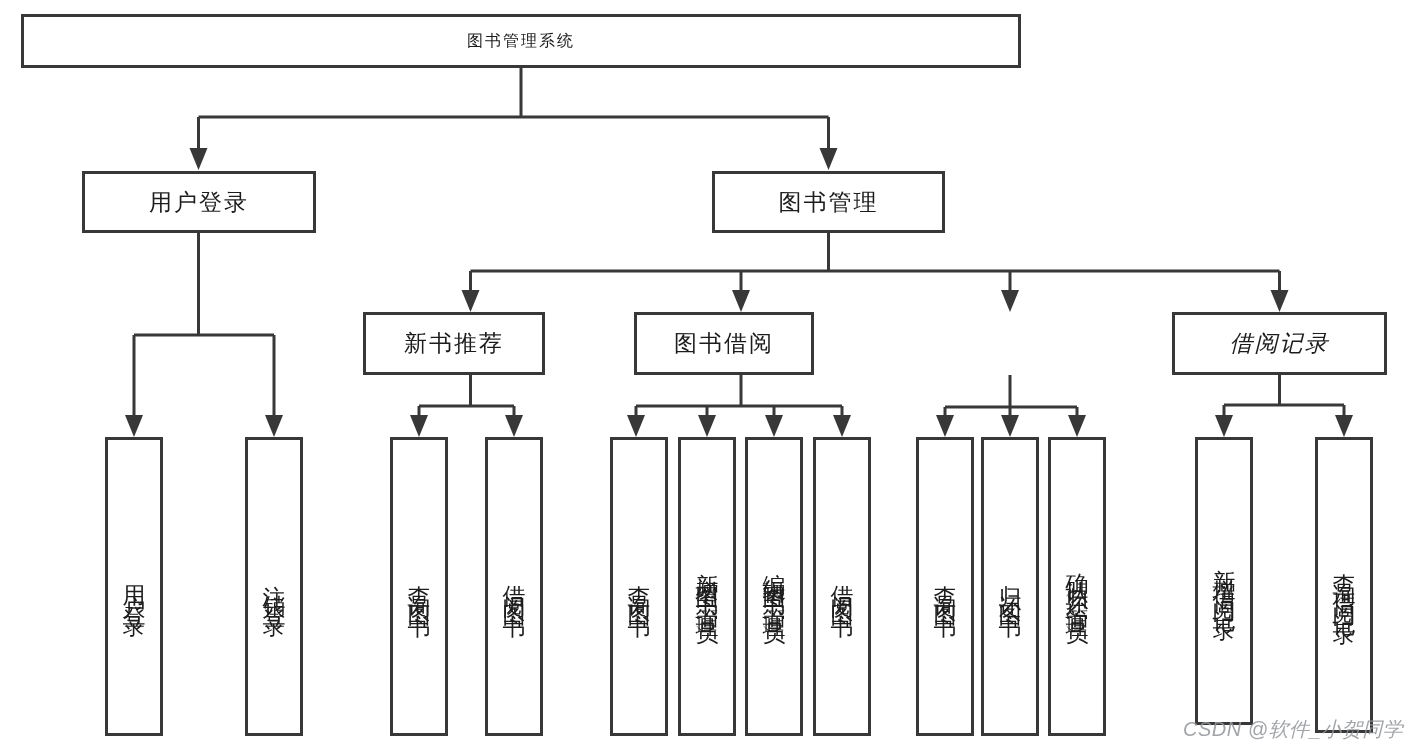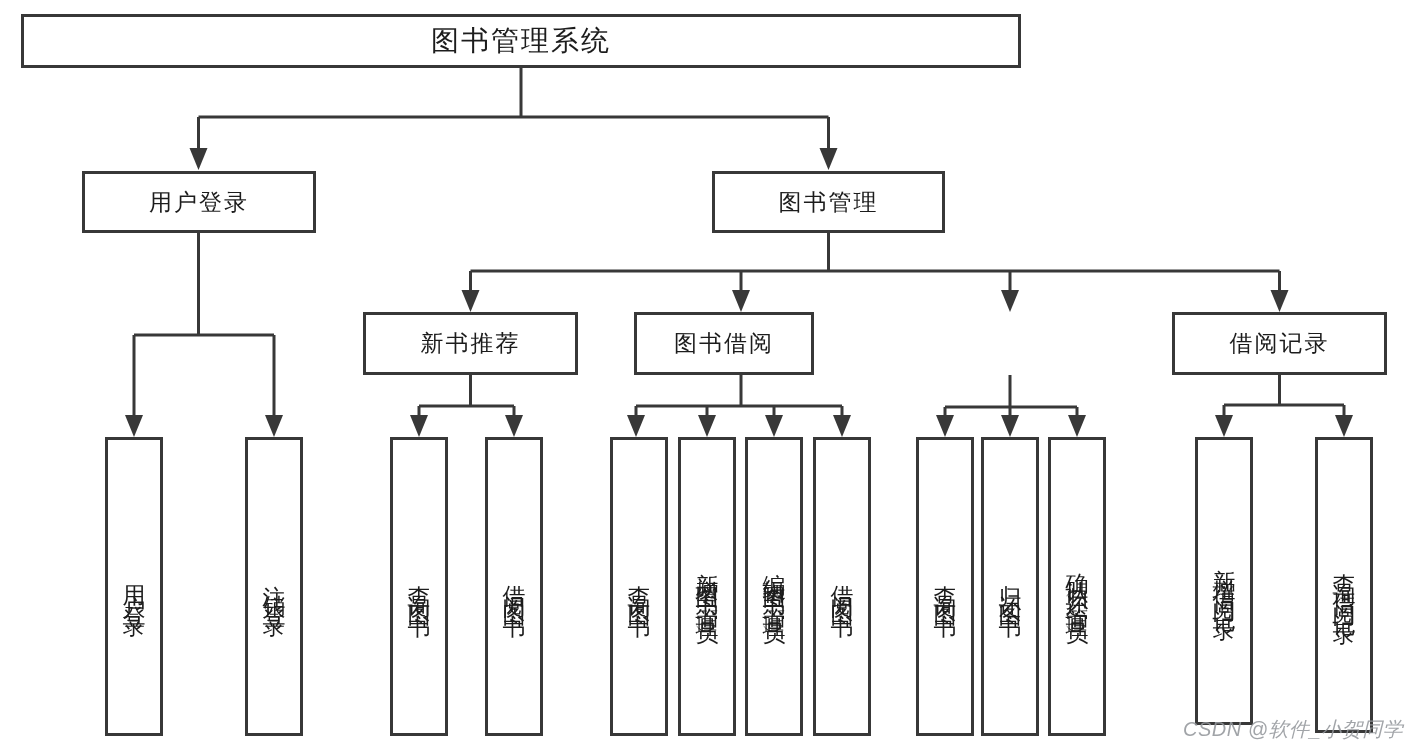--- a/index.html
+++ b/index.html
@@ -31,21 +31,21 @@
     justify-content: center;
     z-index: 2;
     color: #1c1c1c;
   }
   .box.h .lbl {
     font-size: 23px;
     letter-spacing: 2px;
     white-space: nowrap;
   }
   .box.root .lbl {
-    font-size: 28px;
+    font-size: 16px;
     letter-spacing: 2px;
   }
   .box.v .lbl {
     writing-mode: vertical-lr;
     text-orientation: mixed;
     font-size: 23px;
     letter-spacing: 10px;
     line-height: 1;
     white-space: nowrap;
   }
@@ -61,24 +61,24 @@
     letter-spacing: 0.5px;
     white-space: nowrap;
     z-index: 3;
     font-style: italic;
   }
 
   
   .n-root   { left: 21px;   top: 14px;  width: 1000px; height: 54px; }
   .n-l2a    { left: 82px;   top: 171px; width: 234px;  height: 62px; }
   .n-l2b    { left: 712px;  top: 171px; width: 233px;  height: 62px; }
-  .n-l3a    { left: 363px;  top: 312px; width: 215px;  height: 63px; }
+  .n-l3a    { left: 363px;  top: 312px; width: 182px;  height: 63px; }
   .n-l3b    { left: 634px;  top: 312px; width: 180px;  height: 63px; }
   .n-l3c    { left: 902px;  top: 312px; width: 215px;  height: 63px; }
-  .n-l3d    { left: 1172px; top: 312px; width: 215px;  height: 63px; }
+  .n-l3d    { left: 1172px; top: 312px; width: 215px;  height: 63px; font-style: italic; }
   .n-lf0    { left: 105px;  top: 437px; width: 58px; height: 299px; }
   .n-lf1    { left: 245px;  top: 437px; width: 58px; height: 299px; }
   .n-lf2    { left: 390px;  top: 437px; width: 58px; height: 299px; }
   .n-lf3    { left: 485px;  top: 437px; width: 58px; height: 299px; }
   .n-lf4    { left: 610px;  top: 437px; width: 58px; height: 299px; }
   .n-lf5    { left: 678px;  top: 437px; width: 58px; height: 299px; }
   .n-lf6    { left: 745px;  top: 437px; width: 58px; height: 299px; }
   .n-lf7    { left: 813px;  top: 437px; width: 58px; height: 299px; }
   .n-lf8    { left: 916px;  top: 437px; width: 58px; height: 299px; }
   .n-lf9    { left: 981px;  top: 437px; width: 58px; height: 299px; }

